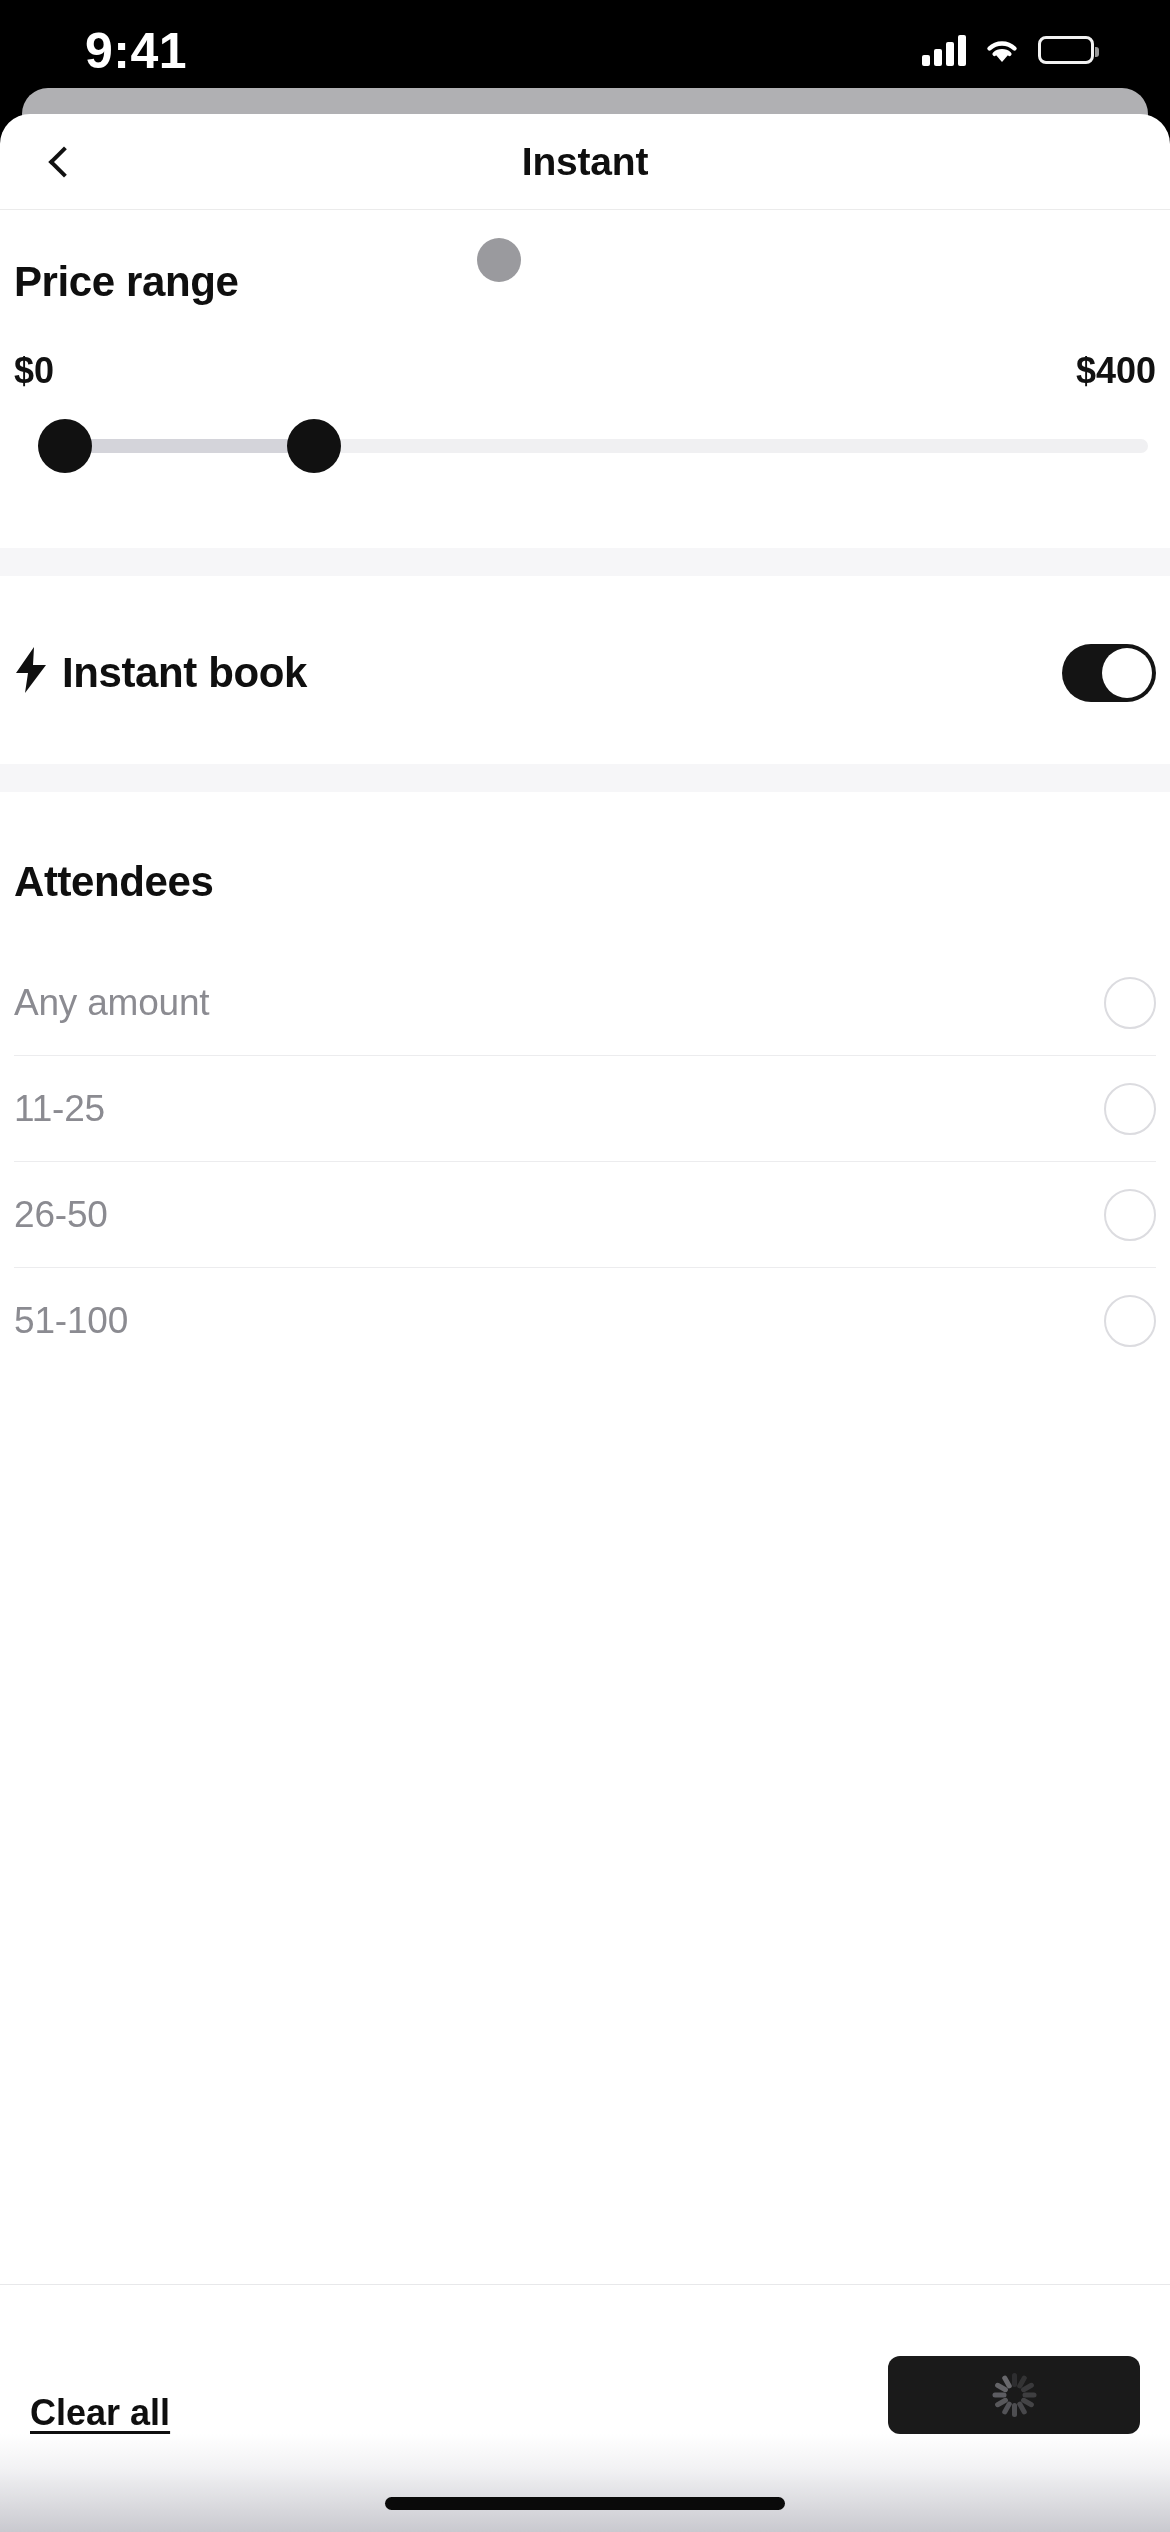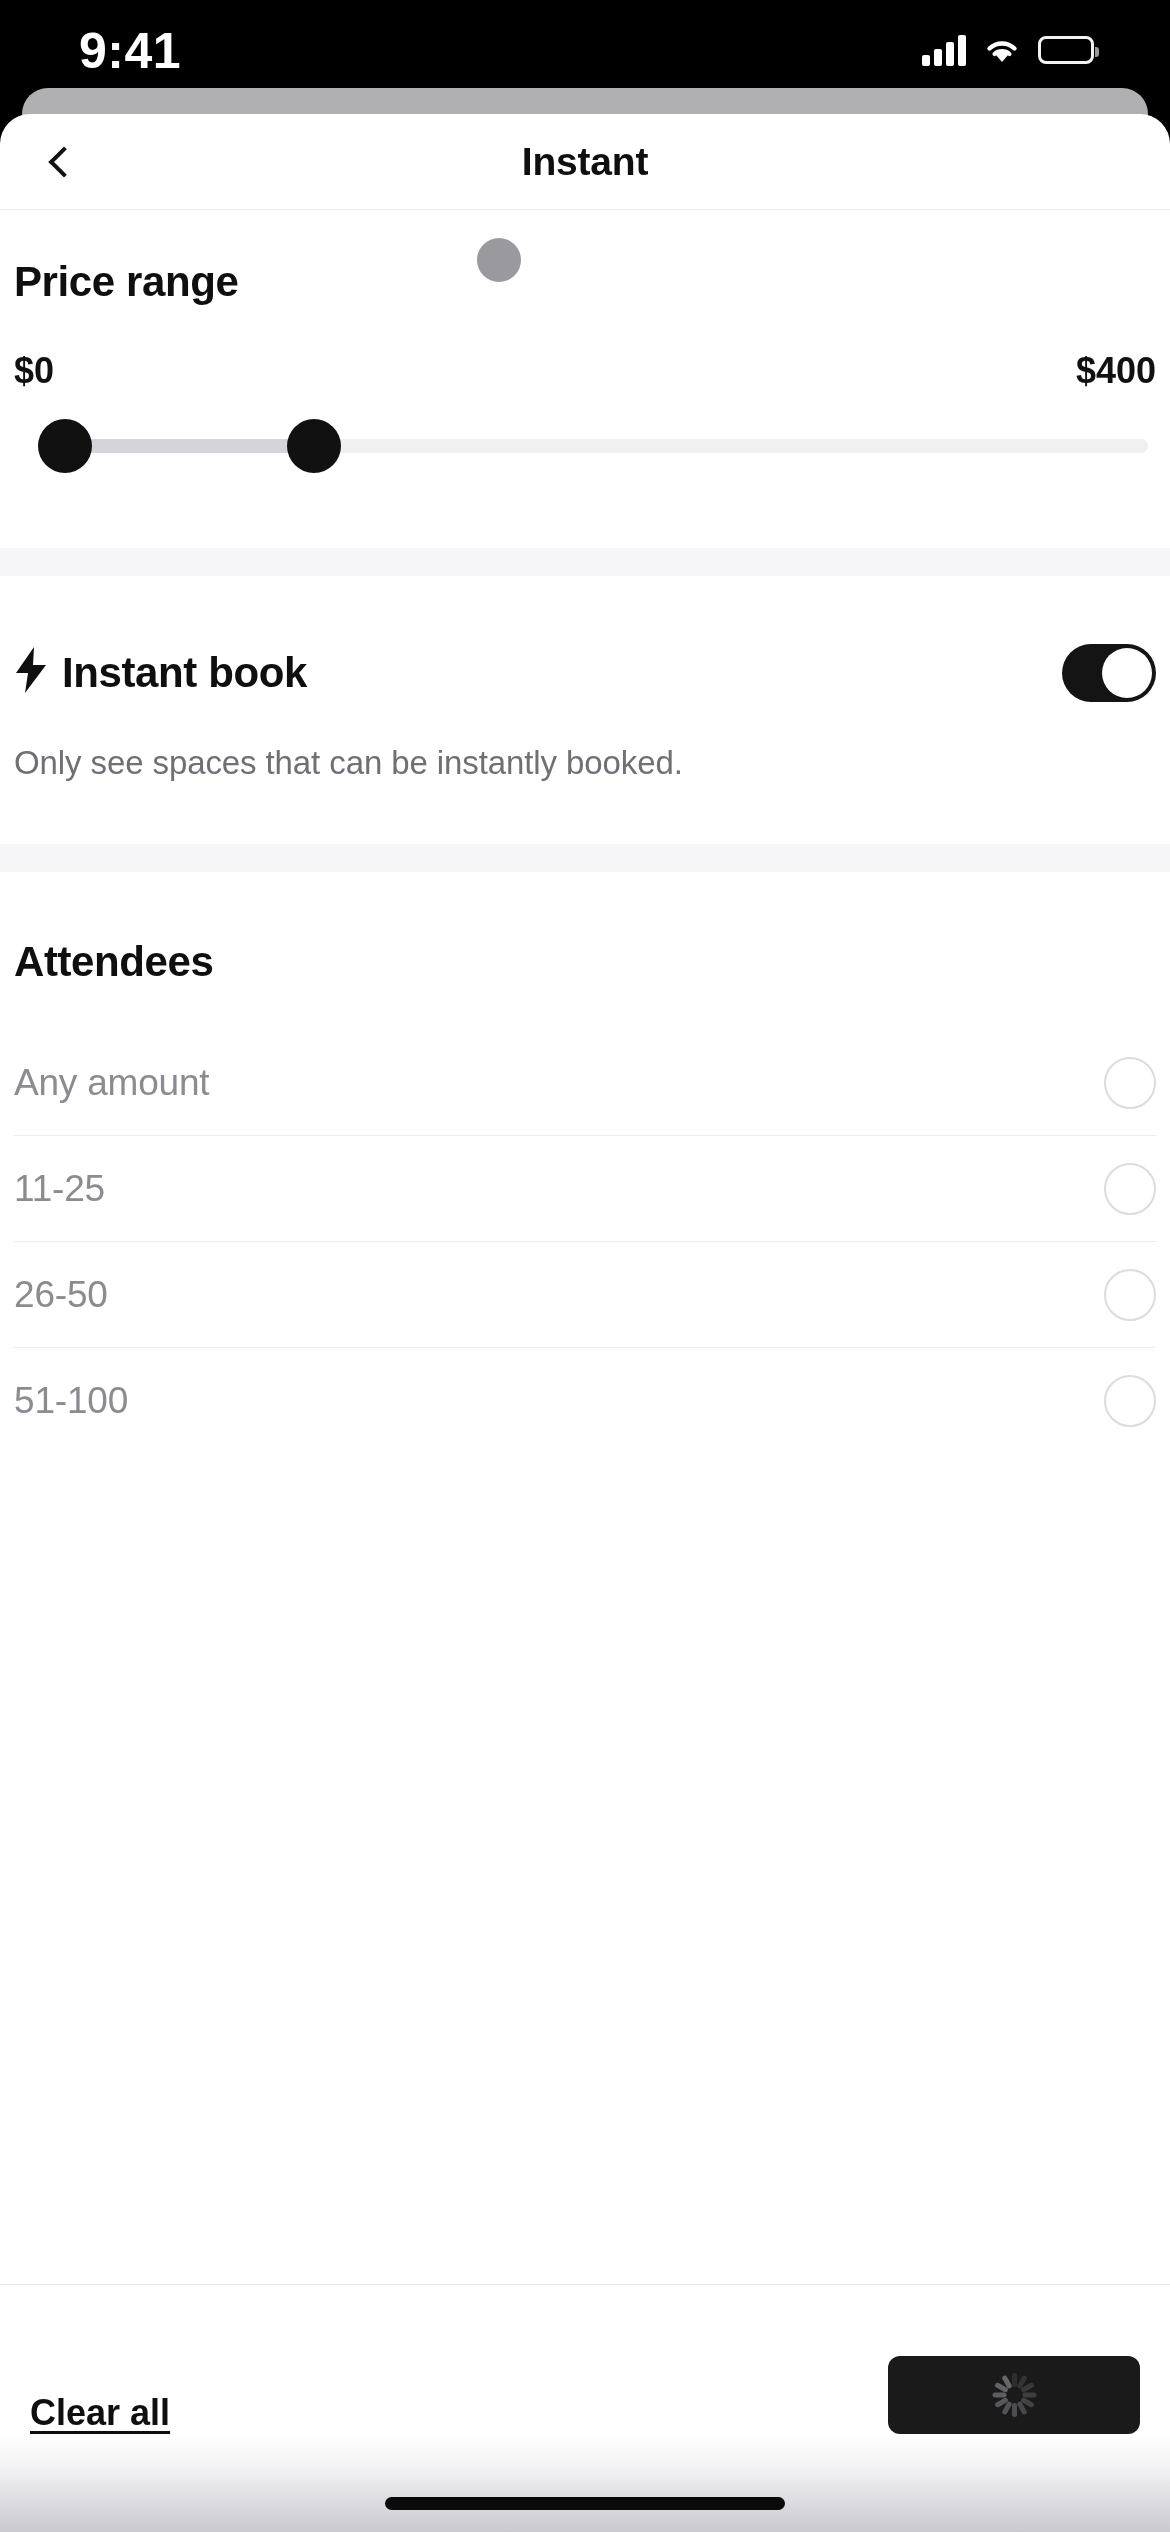--- a/index.html
+++ b/index.html
@@ -11,21 +11,21 @@
     overflow:hidden;
     position:relative;
   }
 
   
   .statusbar {
     position:absolute; top:0; left:0; width:1170px; height:92px;
     background:#000; color:#fff;
   }
   .sb-time {
-    position:absolute; left:79px; top:22px;
+    position:absolute; left:85px; top:22px;
     font-size:50px; font-weight:700; letter-spacing:0.5px;
     color:#fff;
   }
   .sb-right {
     position:absolute; right:76px; top:30px;
     display:flex; align-items:center; gap:16px; height:40px;
   }
   .sig { display:flex; align-items:flex-end; gap:4px; height:32px; }
   .sig i { display:block; width:8px; background:#fff; border-radius:2px; }
   .sig i:nth-child(1){ height:11px; }
@@ -240,21 +240,20 @@
           <svg width="34" height="46" viewBox="0 0 34 46">
               <path d="M20 0 L2 26 H14 L11 46 L32 18 H19 Z" fill="#0f0f0f"></path>
             </svg>
         </span>
         <span class="ib-label">Instant book</span>
       </div>
       <div class="toggle">
         <span class="thumb"></span>
       </div>
     </div>
-    <div class="ib-desc">Only see spaces that can be instantly booked.</div>
   </div>
 
   <div class="sec-gap"></div>
 
   <div class="section att-sec">
     <div class="sec-title">Attendees</div>
     <div class="att-list" id="attendee-list">
         <div class="att-row">
           <span class="att-label">Any amount</span>
           <span class="radio"></span>

